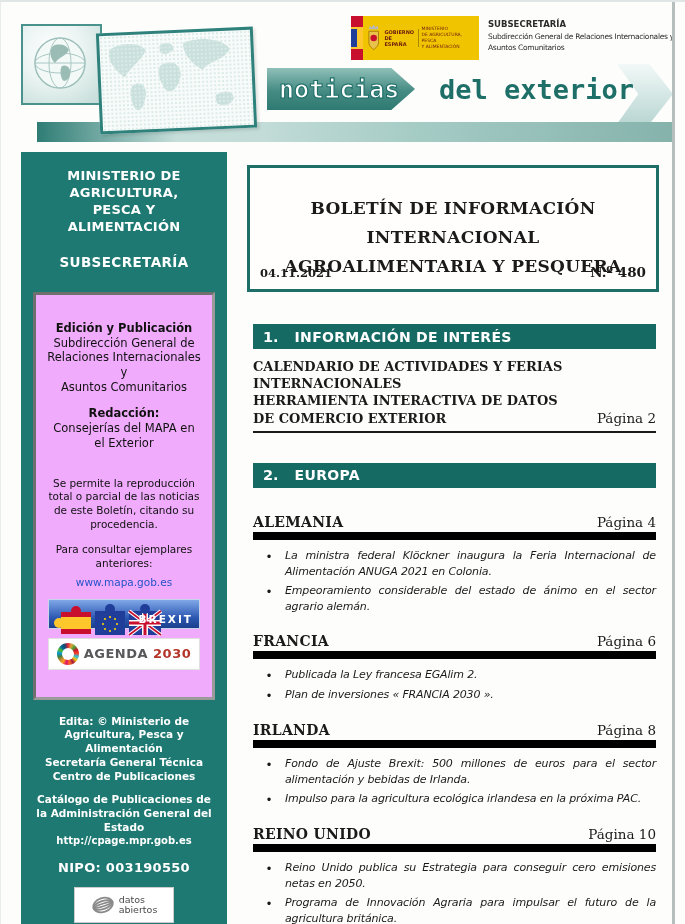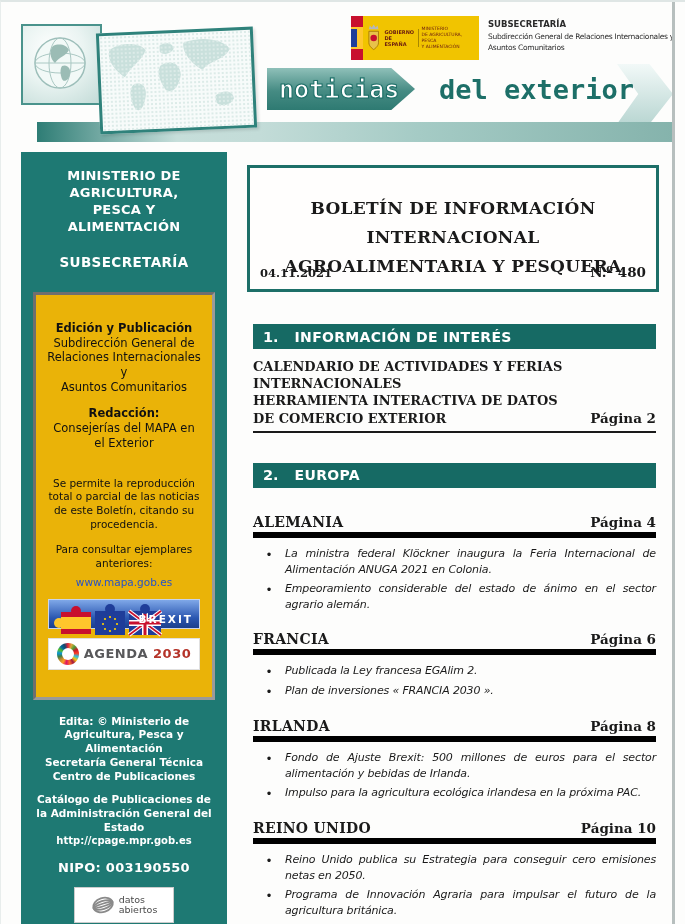--- a/index.html
+++ b/index.html
@@ -46,21 +46,21 @@
   .subsec-block { position:absolute; left:487px; top:17px; width:196px; }
   .subsec-title { font-size:8.5px; font-weight:bold; color:#2b2b2b; margin-bottom:3px; }
   .subsec-body { font-size:7.5px; color:#2b2b2b; line-height:1.45; white-space:pre-line; letter-spacing:-0.3px; }
 
   
   .sidebar { position:absolute; left:20px; top:150px; width:206px; height:774px;
     background:#1E7973; color:#ffffff; text-align:center; }
   .sb-ministry { margin:16px auto 0; width:140px; font-size:13px; font-weight:bold; line-height:1.3;
     white-space:pre-line; letter-spacing:0.2px; }
   .sb-subsec { margin-top:18px; font-size:13.5px; font-weight:bold; letter-spacing:0.4px; }
-  .gray-box { margin:22px auto 0; width:182px; height:408px; background:#eab308;
+  .gray-box { margin:22px auto 0; width:182px; height:408px; background:#f0abfc;
     border:3px solid #9a9a9a; border-top-color:#6f6f6f; border-left-color:#6f6f6f;
     color:#111111; padding:26px 7px 0; }
   .gb-bold { font-size:11.5px; font-weight:bold; line-height:1.3; }
   .gb-text { font-size:11.5px; line-height:1.28; white-space:pre-line; }
   .gb-sm { font-size:10.5px; line-height:1.3; white-space:pre-line; }
   .mt12 { margin-top:12px; } .mt26 { margin-top:26px; }
   .gb-link { display:inline-block; margin-top:1px; font-size:10.5px; color:#2653C9;
     cursor:pointer; }
   .brexit { position:relative; margin:9px auto 0; width:152px; height:30px;
     background:linear-gradient(180deg,#7fa8e8 0%,#2a56b0 65%,#1b3f8c 100%);
@@ -95,25 +95,25 @@
   .tb-number { font-family:"DejaVu Serif", "Liberation Serif", serif; font-weight:bold; font-size:13.5px; }
   .section-bar { margin:32px 0 0 6px; width:403px; height:25px; background:#166A64; color:#ffffff;
     display:flex; align-items:center; padding-left:10px; }
   .section-bar.bar2 { margin-top:30px; }
   .sec-num { font-size:14.5px; font-weight:bold; }
   .sec-title { font-size:14px; font-weight:bold; margin-left:16px; letter-spacing:0.3px;text-align:right; }
   .toc { margin:10px 0 0 6px; width:403px; border-bottom:2px solid #1a1a1a; padding-bottom:3px; }
   .toc-line { font-family:"DejaVu Serif", "Liberation Serif", serif; font-weight:bold;
     font-size:13px; line-height:1.3; }
   .toc-last { display:flex; justify-content:space-between; align-items:baseline; }
-  .page-ref { font-family:"DejaVu Serif", "Liberation Serif", serif; font-weight:bold; font-size:13.5px; }
+  .page-ref { font-family:"DejaVu Serif", "Liberation Serif", serif; font-weight:normal; font-size:13.5px; }
   .countries { margin:26px 0 0 6px; width:403px; }
   .country { margin-bottom:17px; }
   .country-head { display:flex; justify-content:space-between; align-items:baseline;
-    border-bottom:6px solid #000000; padding-bottom:2px; }
+    border-bottom:8px solid #000000; padding-bottom:2px; }
   .cname { font-family:"DejaVu Serif", "Liberation Serif", serif; font-weight:bold;
     font-size:14px; letter-spacing:0.3px; }
   .country ul { list-style:none; margin-top:8px; }
   .country li { display:flex; margin-bottom:2px;font-style:italic; }
   .country li::before { content:"\2022"; width:32px; flex:0 0 32px; text-align:center;
     font-size:12px; line-height:1.5; }
   .btext { flex:1; font-size:11px; line-height:1.5; text-align:justify; letter-spacing:-0.15px; }
 </style>
 </head>
 <body>

